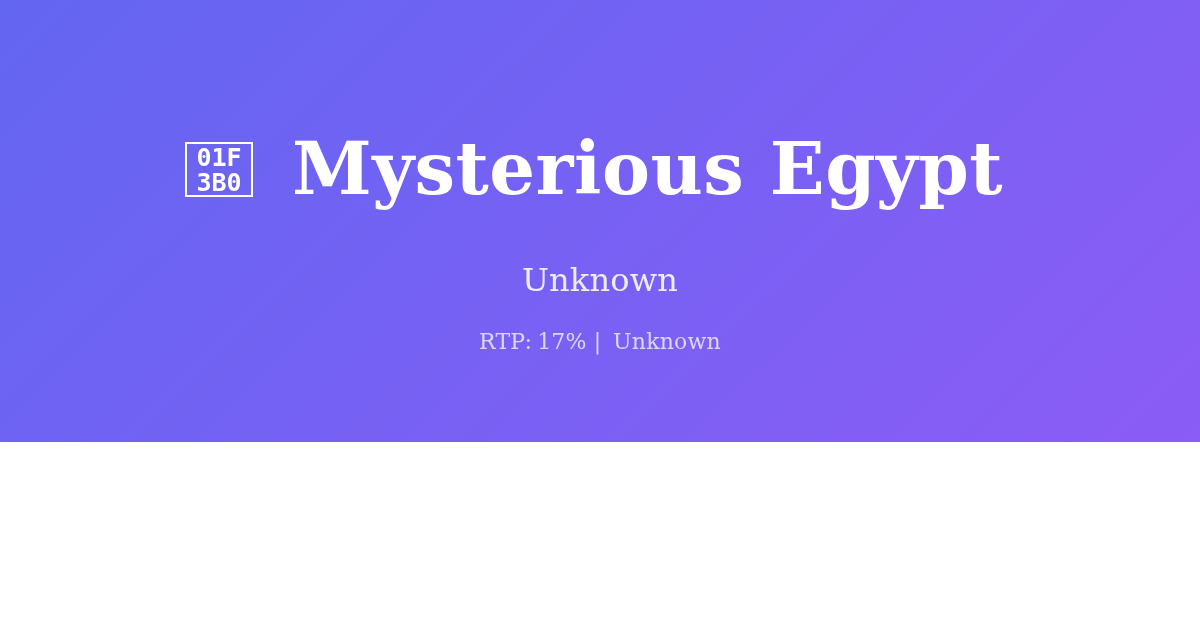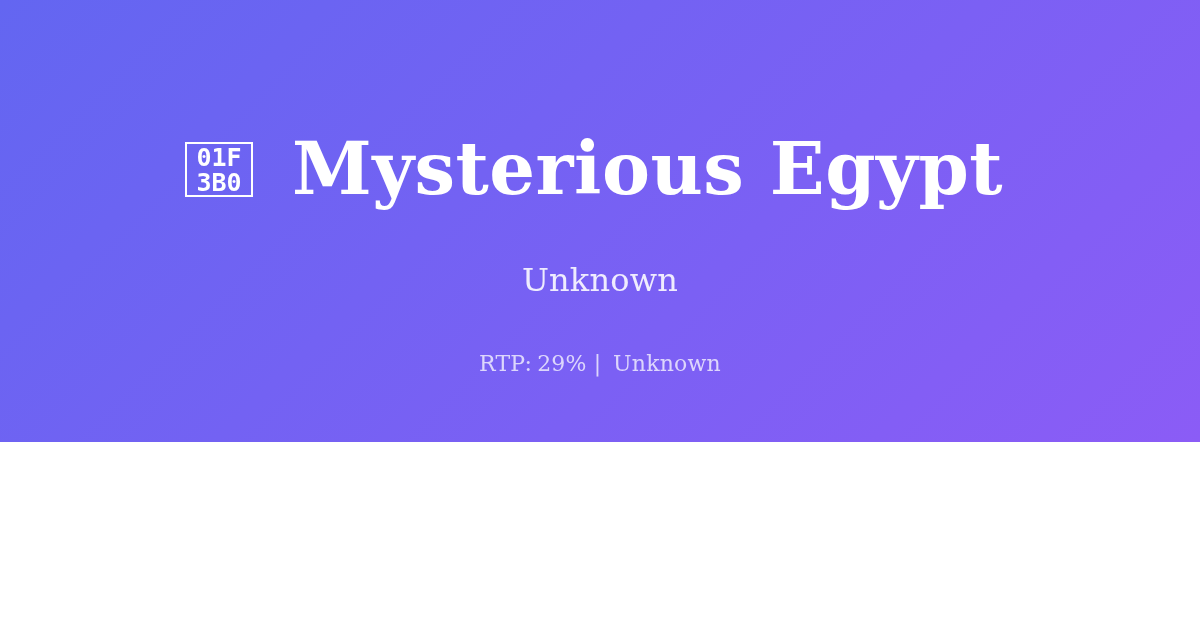--- a/index.html
+++ b/index.html
@@ -89,21 +89,21 @@
     color: rgba(255, 255, 255, 0.88);
     margin: 34px 0 0 0;
     letter-spacing: 0.2px;
   }
 
   
   .meta-strip {
     position: absolute;
     left: 0;
     right: 0;
-    bottom: 64px;
+    bottom: 86px;
     display: flex;
     align-items: center;
     justify-content: center;
     white-space: nowrap;
   }
 
   .meta-text {
     font-family: "DejaVu Serif", serif;
     font-weight: 400;
     font-size: 22px;
@@ -138,19 +138,19 @@
 
     </div>
 
     <div class="game-provider">Unknown</div>
 
   </div>
 
   <div class="meta-strip">
     <span class="meta-text">RTP:</span>
     <span class="meta-sep" style="padding:0 0 0 5px;"></span>
-    <span class="meta-text">29%</span>
+    <span class="meta-text">17%</span>
     <span class="meta-sep">|</span>
     <span class="meta-sep" style="padding:0 0 0 5px;"></span>
     <span class="meta-text">Unknown</span>
   </div>
 
 </div>
 
 </body></html>

